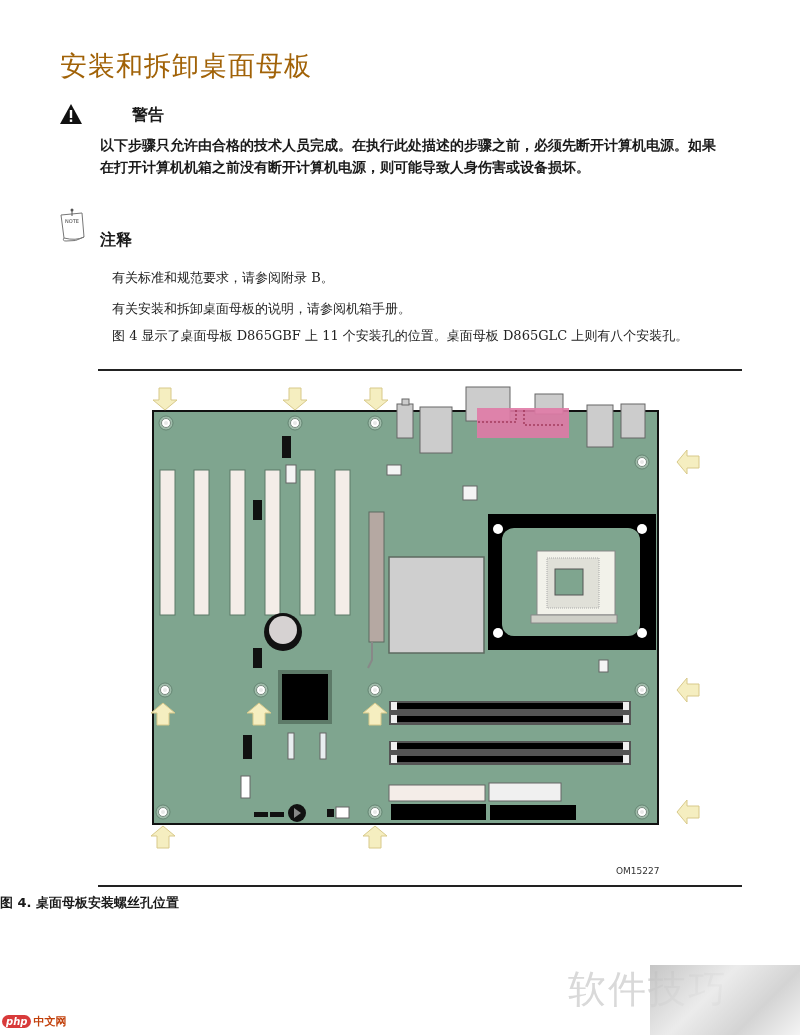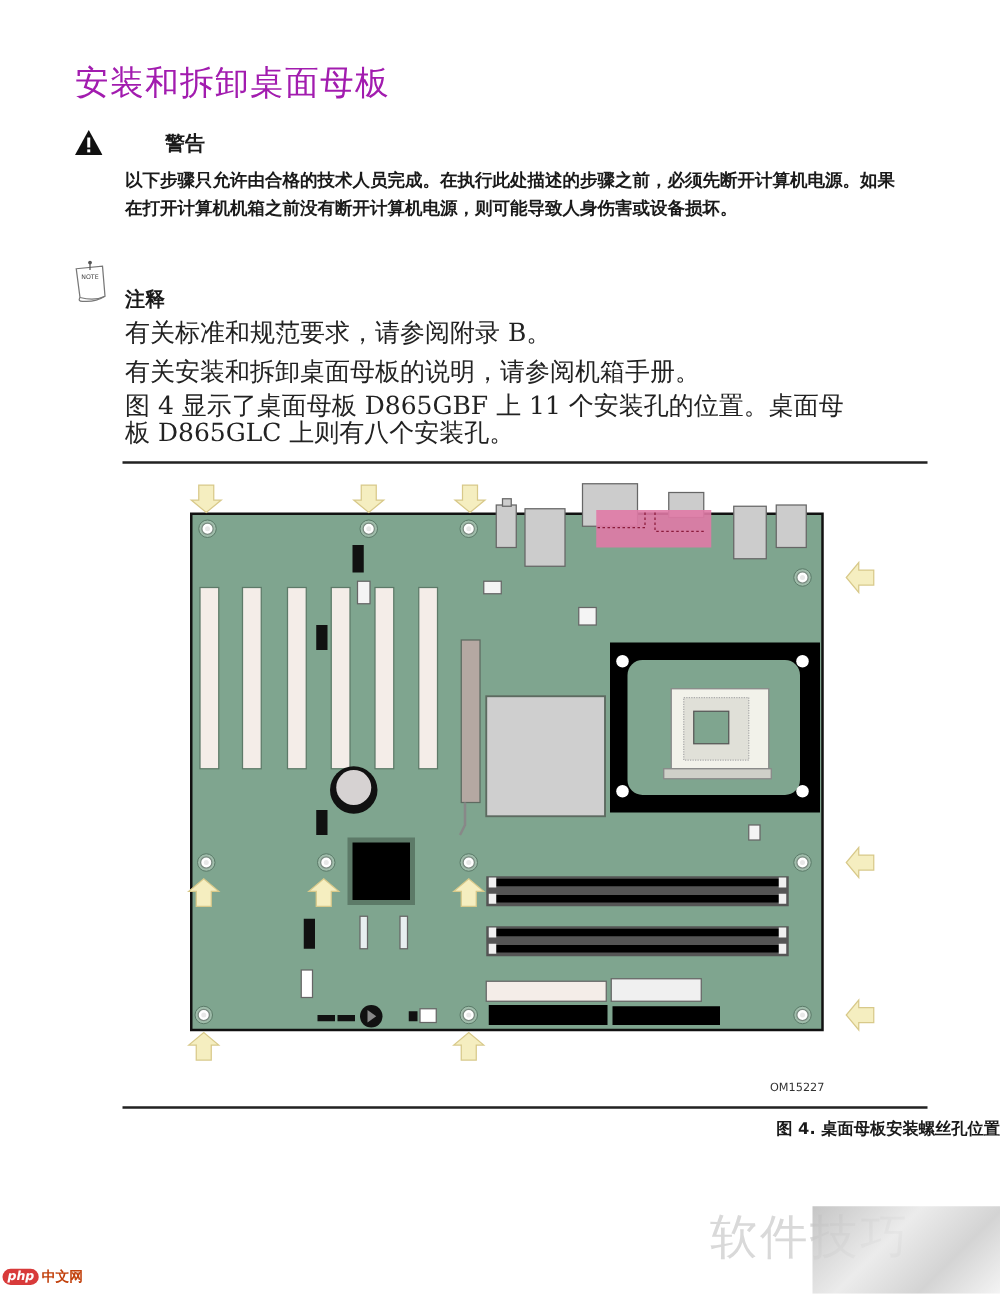--- a/index.html
+++ b/index.html
@@ -1,33 +1,33 @@
 <!DOCTYPE html>
 <html><head>
 <meta charset="utf-8">
 <style>
   html, body { margin: 0; padding: 0; background: #ffffff; }
   body { width: 800px; height: 1035px; position: relative; overflow: hidden;
          font-family: "DejaVu Serif", "Liberation Serif", serif; color: #1a1a1a; }
-  .page-title { position: absolute; left: 60px; top: 48px; font-size: 27px; color: #a21caf;
+  .page-title { position: absolute; left: 60px; top: 48px; font-size: 27px; color: #a16207;
                 font-family: "DejaVu Serif", serif; letter-spacing: 1px; font-weight: normal; margin: 0; }
   .warn-icon { position: absolute; left: 60px; top: 104px; width: 22px; height: 20px; }
   .warn-title { position: absolute; left: 100px; top: 105px; font-size: 16px; font-weight: bold;
                 font-family: "DejaVu Sans", sans-serif; margin-left: 32px; }
   .warn-body { position: absolute; left: 100px; top: 134px; width: 620px; font-size: 14px; line-height: 22px;
                font-weight: bold; font-family: "DejaVu Sans", sans-serif; margin: 0; }
   .note-icon { position: absolute; left: 58px; top: 207px; width: 30px; height: 36px; }
   .note-title { position: absolute; left: 100px; top: 230px; font-size: 16px; font-weight: bold;
                 font-family: "DejaVu Sans", sans-serif; }
-  .note-p { position: absolute; left: 100px; font-size: 20px; line-height: 22px; margin: 0; width: 600px;
+  .note-p { position: absolute; left: 100px; font-size: 13px; line-height: 22px; margin: 12px; width: 600px;
             font-family: "DejaVu Serif", serif; color: #222; }
   .rule { position: absolute; left: 98px; width: 644px; height: 2px; background: #222; }
   .figure { position: absolute; left: 98px; top: 372px; width: 644px; height: 512px; }
   .fig-code { position: absolute; left: 616px; top: 866px; font-size: 9px; font-family: "DejaVu Sans", sans-serif; color: #333; }
-  .caption { position: absolute; left: 0; width: 800px; top: 894px; text-align: right; font-size: 13px;
+  .caption { position: absolute; left: 0; width: 800px; top: 894px; text-align: left; font-size: 13px;
              font-weight: bold; font-family: "DejaVu Sans", sans-serif; }
   .watermark-text { position: absolute; left: 568px; top: 948px; font-size: 38px; color: #d9d9d9;
                     font-family: "DejaVu Sans", sans-serif; letter-spacing: 2px; margin-top: 16px; }
   .watermark-blur { position: absolute; left: 650px; top: 965px; width: 150px; height: 70px;
                     background: linear-gradient(135deg, #bbb 0%, #e8e8e8 40%, #ccc 70%, #f2f2f2 100%); opacity: 0.85; }
   .php-logo { position: absolute; left: 2px; top: 1014px; display: flex; align-items: center; gap: 2px; }
   .php-badge { background: #d83a3a; color: #fff; font-size: 10px; font-weight: bold; border-radius: 8px;
                padding: 1px 4px; font-family: "DejaVu Sans", sans-serif; font-style: italic; }
   .php-text { font-size: 11px; font-weight: bold; color: #c2410c; font-family: "DejaVu Sans", sans-serif; }
 </style>

